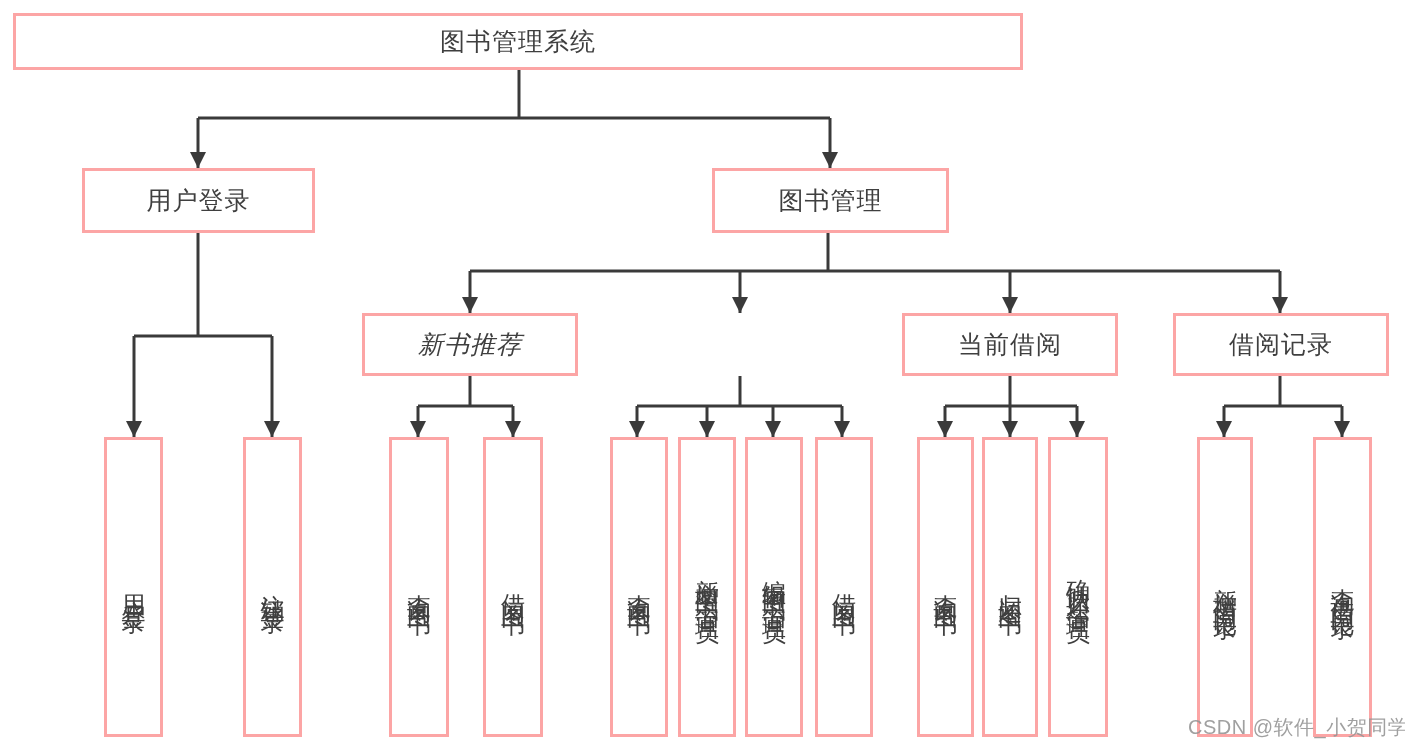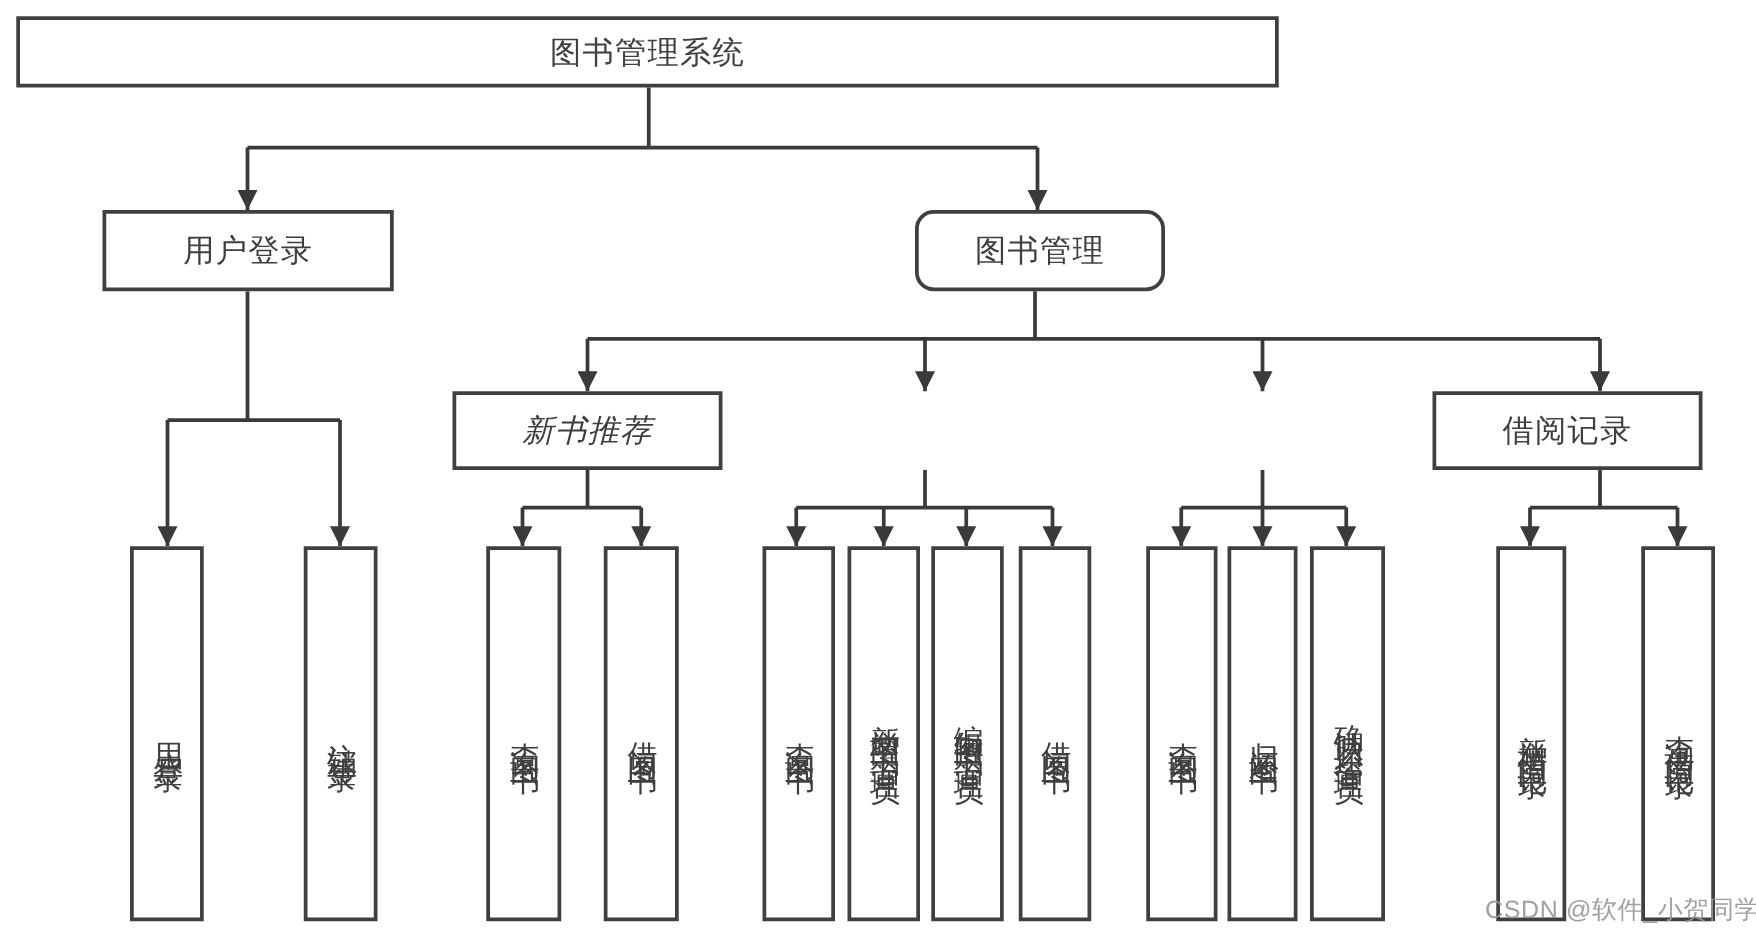--- a/index.html
+++ b/index.html
@@ -17,46 +17,46 @@
     overflow: hidden;
   }
   #wires {
     position: absolute;
     left: 0; top: 0;
     width: 1405px; height: 747px;
   }
   .box {
     position: absolute;
     box-sizing: border-box;
-    border: 3px solid #404040;
+    border: 3px solid #fca5a5;
     background: #ffffff;
     display: flex;
     align-items: center;
     justify-content: center;
   }
   .hbox {
     font-size: 25px;
     letter-spacing: 1px;
     white-space: nowrap;
   }
   .vbox {
     writing-mode: vertical-rl;
     text-orientation: upright;
     font-size: 24px;
     letter-spacing: 6px;
     line-height: 1.0;
   }
   .title-box   { left: 13px;  top: 13px;  width: 1010px; height: 57px; }
   .lv2a        { left: 82px;  top: 168px; width: 233px;  height: 65px; }
-  .lv2b        { left: 732px; top: 168px; width: 200px;  height: 65px; border-radius: 15px; }
+  .lv2b        { left: 712px; top: 168px; width: 237px;  height: 65px; }
   .lv3         { top: 313px;  height: 63px; width: 216px; }
   .lv3-1 { left: 362px; font-style: italic; }
   .lv3-2 { left: 632px; }
   .lv3-3 { left: 902px; }
-  .lv3-4 { left: 1146px; }
+  .lv3-4 { left: 1173px; }
   .leaf { top: 437px; height: 300px; }
   .leaf-a1 { left: 104px;  width: 59px; }
   .leaf-a2 { left: 243px;  width: 59px; }
   .leaf-b1 { left: 389px;  width: 60px; }
   .leaf-b2 { left: 483px;  width: 60px; }
   .leaf-c1 { left: 610px;  width: 58px; }
   .leaf-c2 { left: 678px;  width: 58px; }
   .leaf-c3 { left: 745px;  width: 58px; }
   .leaf-c4 { left: 815px;  width: 58px; }
   .leaf-d1 { left: 917px;  width: 57px; }
@@ -129,20 +129,21 @@
       <path d="M1342 406 V437" marker-end="url(#arrow)"></path>
     </g>
   </svg>
 
   <div class="box hbox title-box">图书管理系统</div>
 
   <div class="box hbox lv2a">用户登录</div>
   <div class="box hbox lv2b">图书管理</div>
 
   <div class="box hbox lv3 lv3-1">新书推荐</div>
+  <div class="box hbox lv3 lv3-3">当前借阅</div>
   <div class="box hbox lv3 lv3-4">借阅记录</div>
 
   <div class="box vbox leaf leaf-a1">用户登录</div>
   <div class="box vbox leaf leaf-a2">注销登录</div>
 
   <div class="box vbox leaf leaf-b1">查询图书</div>
   <div class="box vbox leaf leaf-b2">借阅图书</div>
 
   <div class="box vbox leaf leaf-c1">查询图书</div>
   <div class="box vbox leaf leaf-c2">新增图书（管理员）</div>

